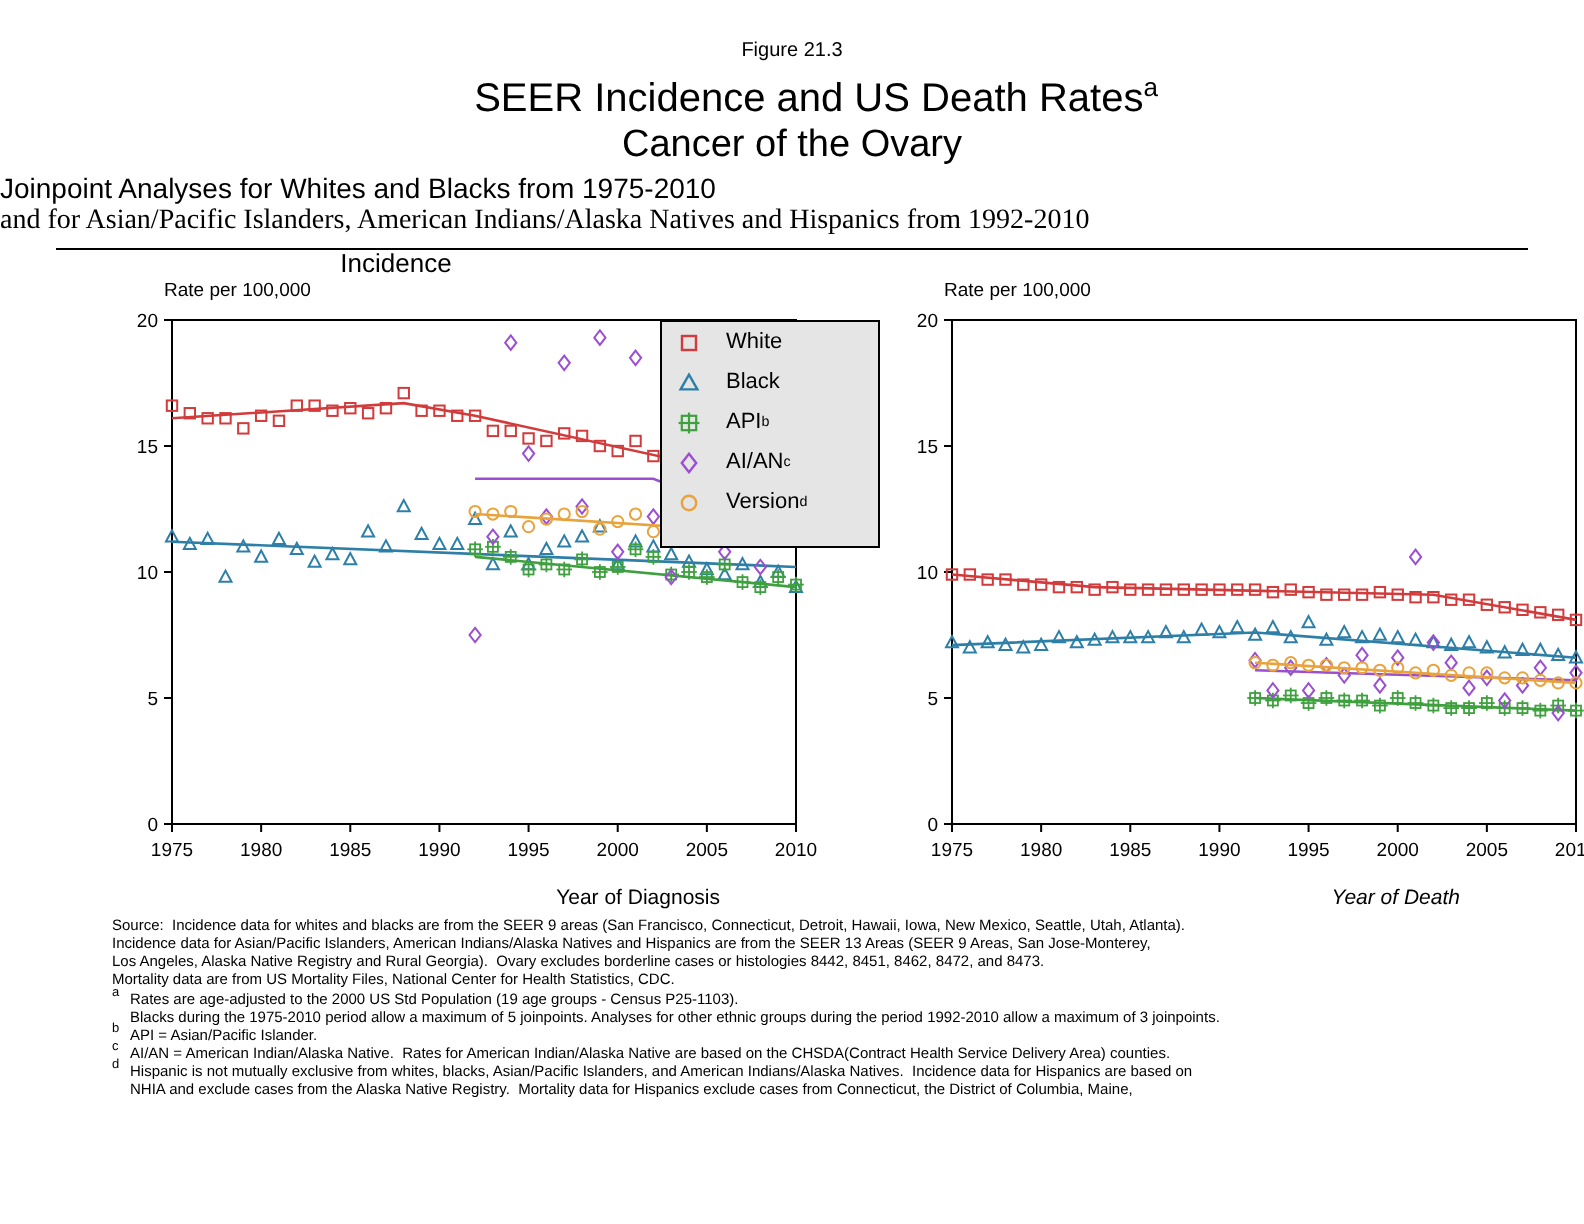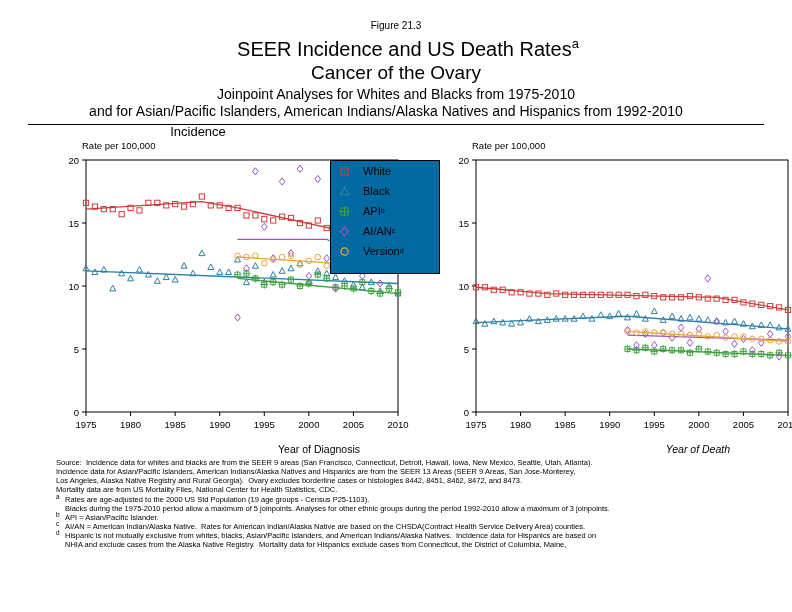--- a/index.html
+++ b/index.html
@@ -1,28 +1,28 @@
 <!DOCTYPE html>
 <html><head>
 <meta charset="utf-8">
 <style>
   html,body{margin:0;padding:0;}
   body{width:792px;height:612px;background:#ffffff;font-family:"Liberation Sans",sans-serif;color:#000;overflow:hidden;}
   .page{position:relative;width:792px;height:612px;}
   .fignum{position:absolute;top:20px;left:0;width:792px;text-align:center;font-size:10px;}
   .title1{position:absolute;top:36px;left:0;width:792px;text-align:center;font-size:20px;margin-left:12px;}
   .title2{position:absolute;top:62px;left:0;width:792px;text-align:center;font-size:19px;}
-  .sub1{position:absolute;top:86px;left:0;width:792px;text-align:center;font-size:14px;}
-  .sub2{position:absolute;top:103px;left:0;width:772px;text-align:center;font-size:14px;}
+  .sub1{position:absolute;top:86px;left:0;width:792px;font-size:14px;}
+  .sub2{position:absolute;top:103px;left:0;width:772px;font-size:14px;font-family:Liberation Serif, serif;}
   .hrule{position:absolute;top:124px;left:28px;width:736px;height:1px;background:#000;}
   sup{font-size:0.65em;vertical-align:super;}
   .panel-title{position:absolute;font-size:13px;text-align:center;}
   .axis-unit{position:absolute;font-size:9.5px;}
   .axis-xlabel{position:absolute;font-size:10.5px;text-align:right;}
-  .legendbox{position:absolute;border:1px solid #000;background:#0369a1;}
+  .legendbox{position:absolute;border:1px solid #000;background:#e5e5e5;}
   .legend-row{display:flex;align-items:center;height:20px;padding-left:8px;font-size:11px;}
   .legend-sym{width:22px;display:inline-block;text-align:center;}
   .legend-label{margin-left:2px;}
   .notes{position:absolute;left:56px;top:458px;width:700px;font-size:7.5px;line-height:1.22;}
   .notes .ln{white-space:pre-wrap;}
   .notes .fn{position:relative;padding-left:9px;}
   .notes .fnmark{position:absolute;left:0;top:-2px;font-size:6.5px;}
   svg{display:block;}
   .tick{font-size:9.5px;font-family:"Liberation Sans",sans-serif;}
 </style>

